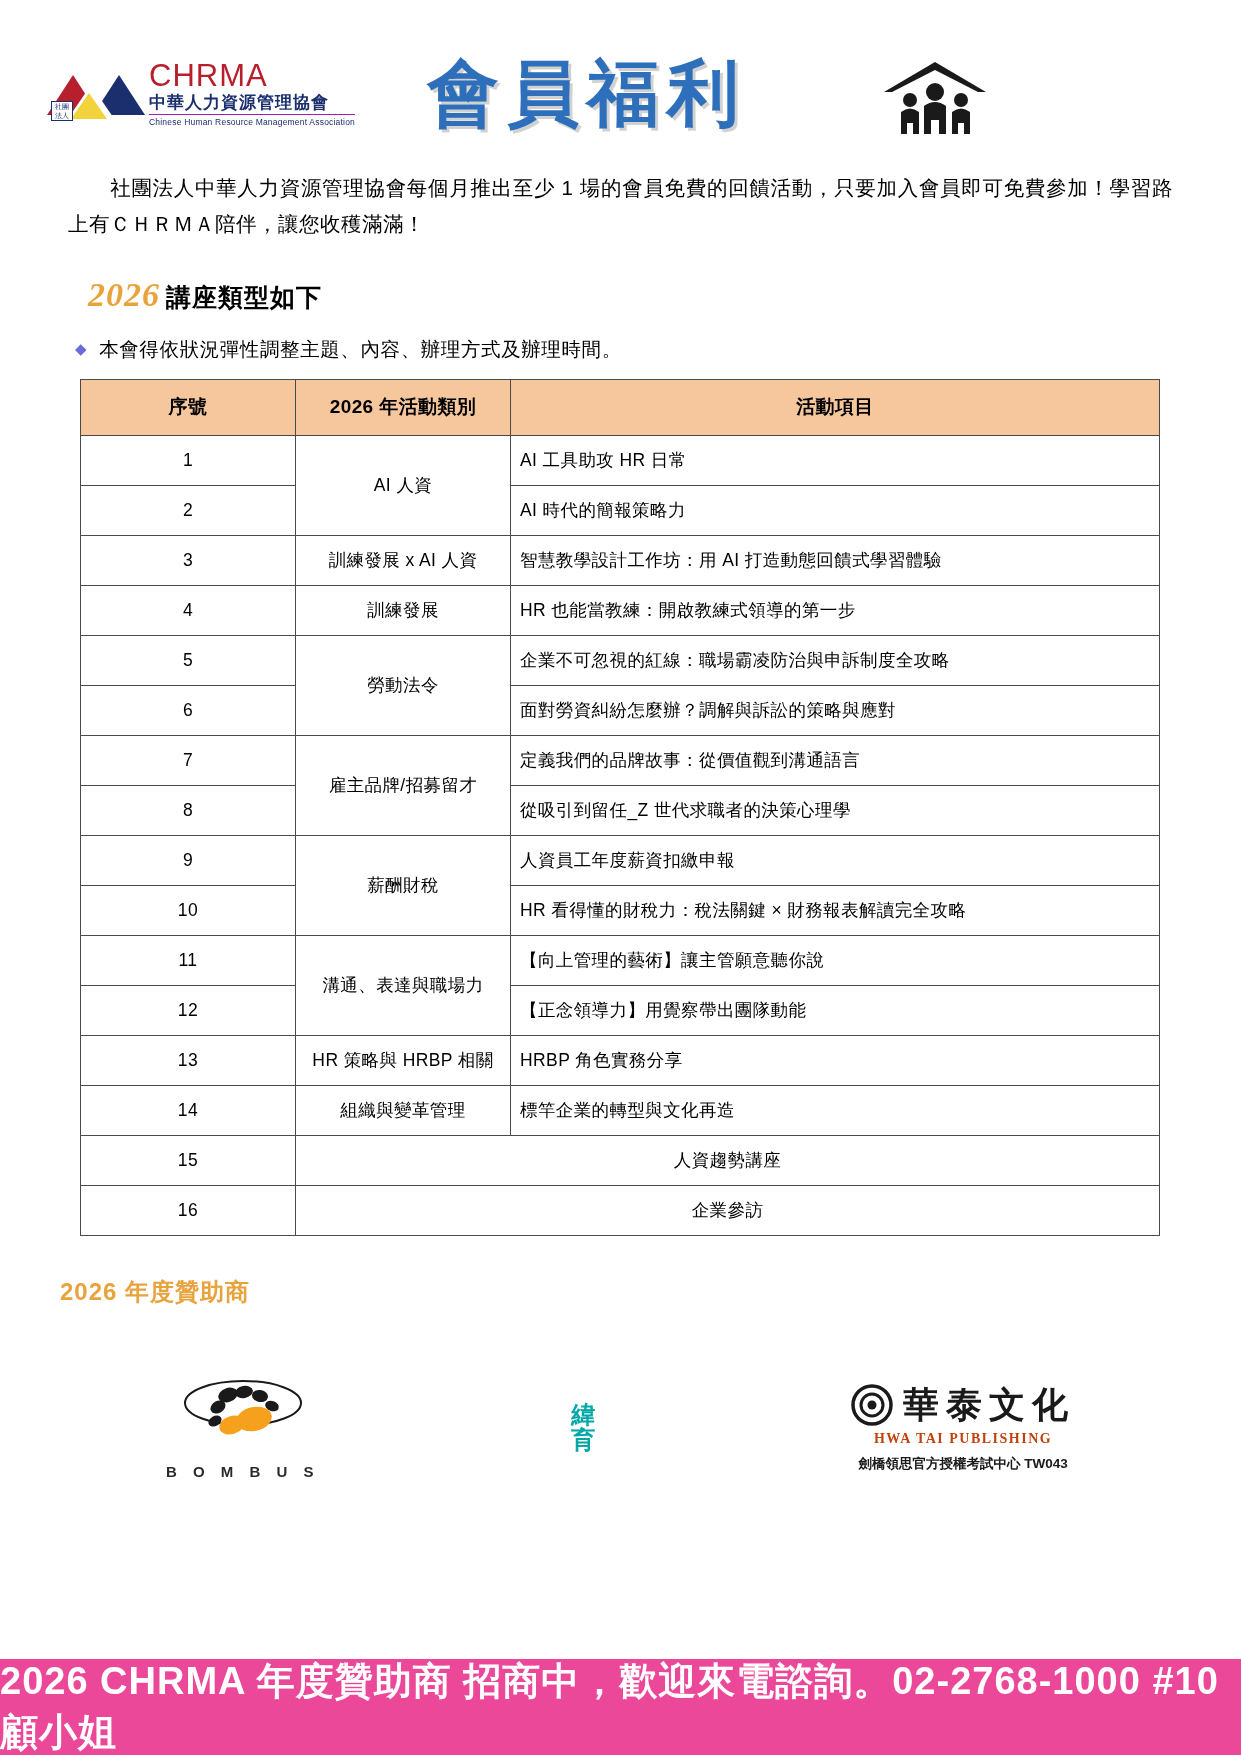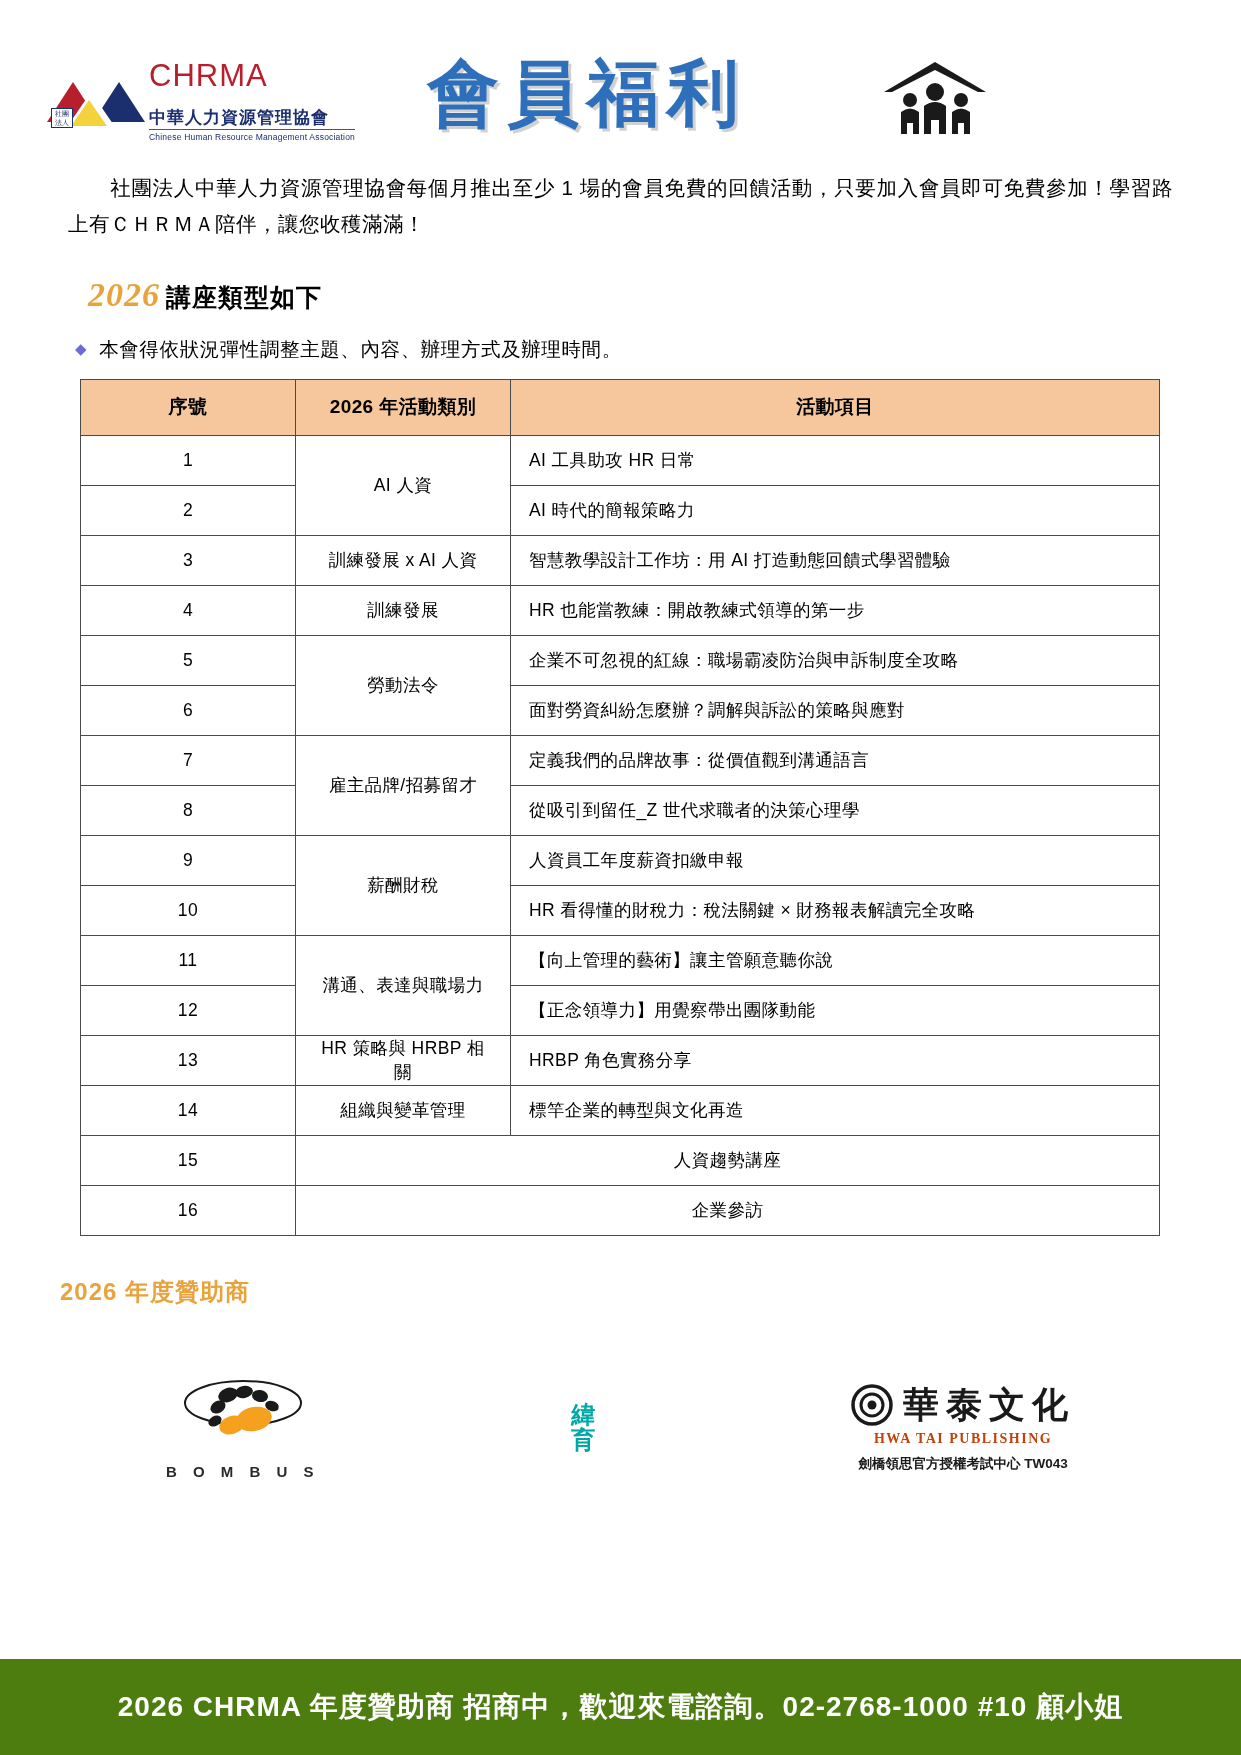--- a/index.html
+++ b/index.html
@@ -57,21 +57,21 @@
   .logo-text { margin-left: 4px; }
   .logo-chrma {
     font-family: "Liberation Sans", sans-serif;
     font-weight: normal; font-size: 31px;
     color: #b81f2d; letter-spacing: 1px;
     line-height: 1;
   }
   .logo-cn {
     font-size: 17px; font-weight: bold;
     color: #1b2f6e; letter-spacing: 1px;
-    margin-top: 18px; line-height: 1;
+    margin-top: 3px; line-height: 1;
   }
   .logo-en {
     font-size: 8.5px; color: #1b2f6e;
     letter-spacing: .2px; margin-top: 3px;
     border-top: 1px solid #a21caf; padding-top: 2px;
     display: inline-block;
   }
   .logo-badge {
     position: absolute; left: 6px; top: 34px;
     width: 22px; height: 20px; background: #ffffff;
@@ -141,21 +141,21 @@
   
   table.tbl {
     border-collapse: collapse;
     margin: 16px 0 0 80px;
     width: 1080px;
     table-layout: fixed;
   }
   table.tbl th, table.tbl td {
     border: 1px solid #4a4a4a;
     font-size: 17.5px;
-    padding: 0 18px;
+    padding: 0 9px;
     height: 50px;
     letter-spacing: .4px;
   }
   table.tbl th {
     background: #f6c79c;
     font-weight: bold;
     text-align: center;
     height: 56px;
     font-size: 19px;
   }
@@ -228,24 +228,24 @@
   }
   .hwatai-note {
     font-size: 13.5px; font-weight: bold; color: #1a1a1a; margin-top: 8px;
   }
 
   
   .footer {
     position: absolute;
     left: 0; bottom: 0;
     width: 1241px; height: 96px;
-    background: #4d7c0f;
+    background: #ec4899;
     color: #ffffff;
     display: flex; align-items: center; justify-content: center;
-    font-size: 28px; font-weight: bold;
+    font-size: 38px; font-weight: bold;
     letter-spacing: 1px;
   }
 </style>
 </head>
 <body>
 
 <div class="header">
 
   <div class="logo-block">
     <div class="logo-mark">

